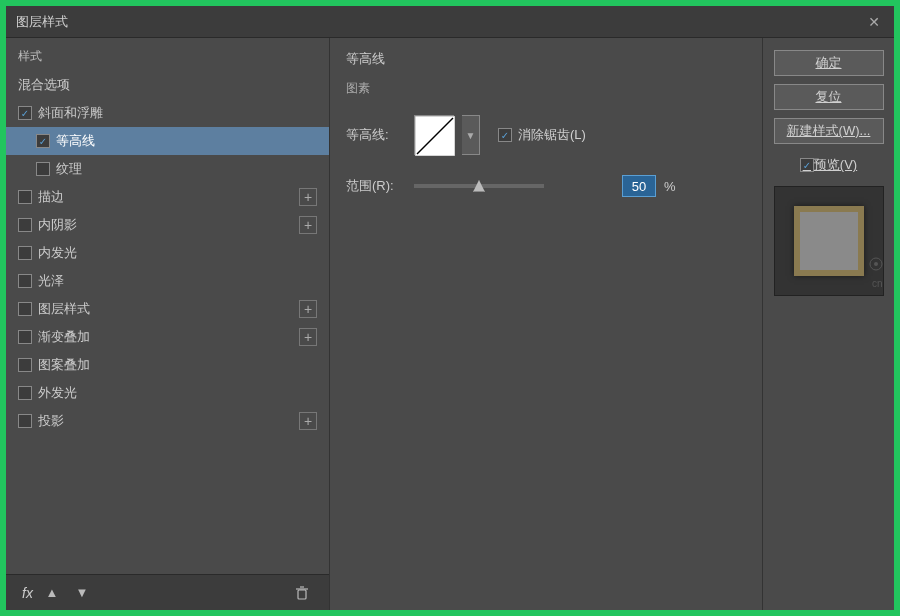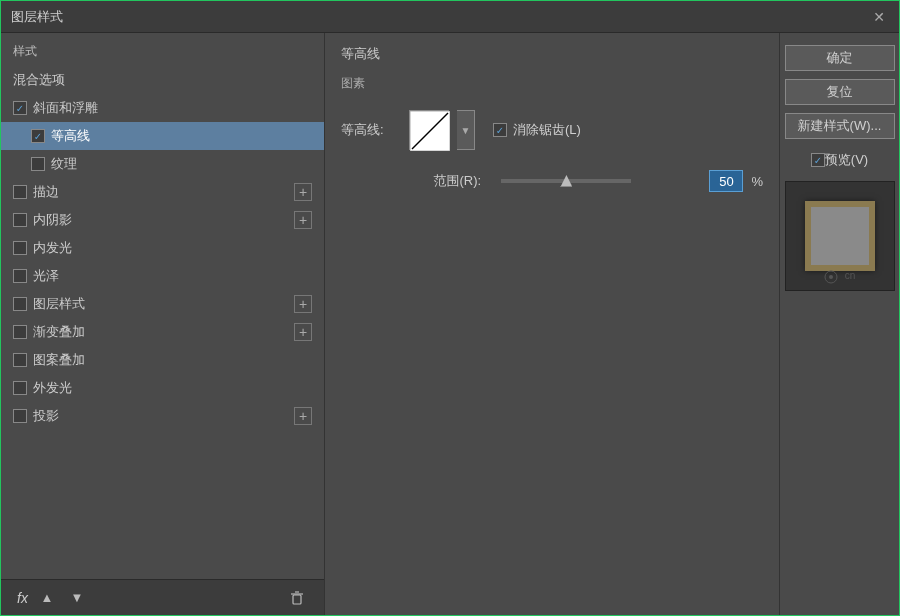--- a/index.html
+++ b/index.html
@@ -10,21 +10,21 @@
       color: #d0d0d0;
       display: flex;
       align-items: center;
       justify-content: center;
       min-height: 100vh;
     }
     .dialog {
       width: 900px;
       height: 616px;
       background: #ec4899;
-      border: 1px solid #22c55e;
+      border: 6px solid #22c55e;
       display: flex;
       flex-direction: column;
       position: relative;
     }
     .title-bar {
       background: #3c3c3c;
       height: 32px;
       display: flex;
       align-items: center;
       justify-content: space-between;
@@ -180,21 +180,20 @@
     .anti-alias-check {
       display: flex;
       align-items: center;
       gap: 6px;
       cursor: pointer;
     }
     .range-row {
       display: flex;
       align-items: center;
       gap: 8px;
-      justify-content: flex-end;
     }
     .range-label {
       color: #ccc;
       font-size: 13px;
       min-width: 60px;
     }
     .slider-container {
       display: flex;
       align-items: center;
       gap: 6px;
@@ -227,29 +226,30 @@
       text-align: center;
       font-size: 13px;
       outline: none;
     }
     .percent-label {
       color: #ccc;
       font-size: 13px;
     }
     
     .right-panel {
-      width: 120px;
+      width: 132px;
       background: #4a4a4a;
       border-left: 1px solid #333;
       display: flex;
       flex-direction: column;
       align-items: center;
       padding: 12px 10px;
       gap: 8px;
       flex-shrink: 0;
+      text-decoration: underline;
     }
     .dialog-btn {
       width: 110px;
       height: 26px;
       background: #5a5a5a;
       border: 1px solid #888;
       color: #d0d0d0;
       font-size: 13px;
       cursor: pointer;
       display: flex;
@@ -280,25 +280,26 @@
       background: #8a8a8a;
       border: 6px solid #8a7a50;
       box-shadow: 0 0 6px rgba(0,0,0,0.5);
     }
     .watermark {
       position: absolute;
       bottom: 6px;
       right: 0;
       left: 0;
       display: flex;
-      align-items: flex-start;
+      align-items: flex-end;
       justify-content: center;
       gap: 7px;
       color: #555;
       font-size: 11px;
+      flex-direction: column;
     }
     
     .curve-svg-container {
       width: 40px;
       height: 40px;
       background: white;
       border: 1px solid #888;
     }
   </style>
 </head>

